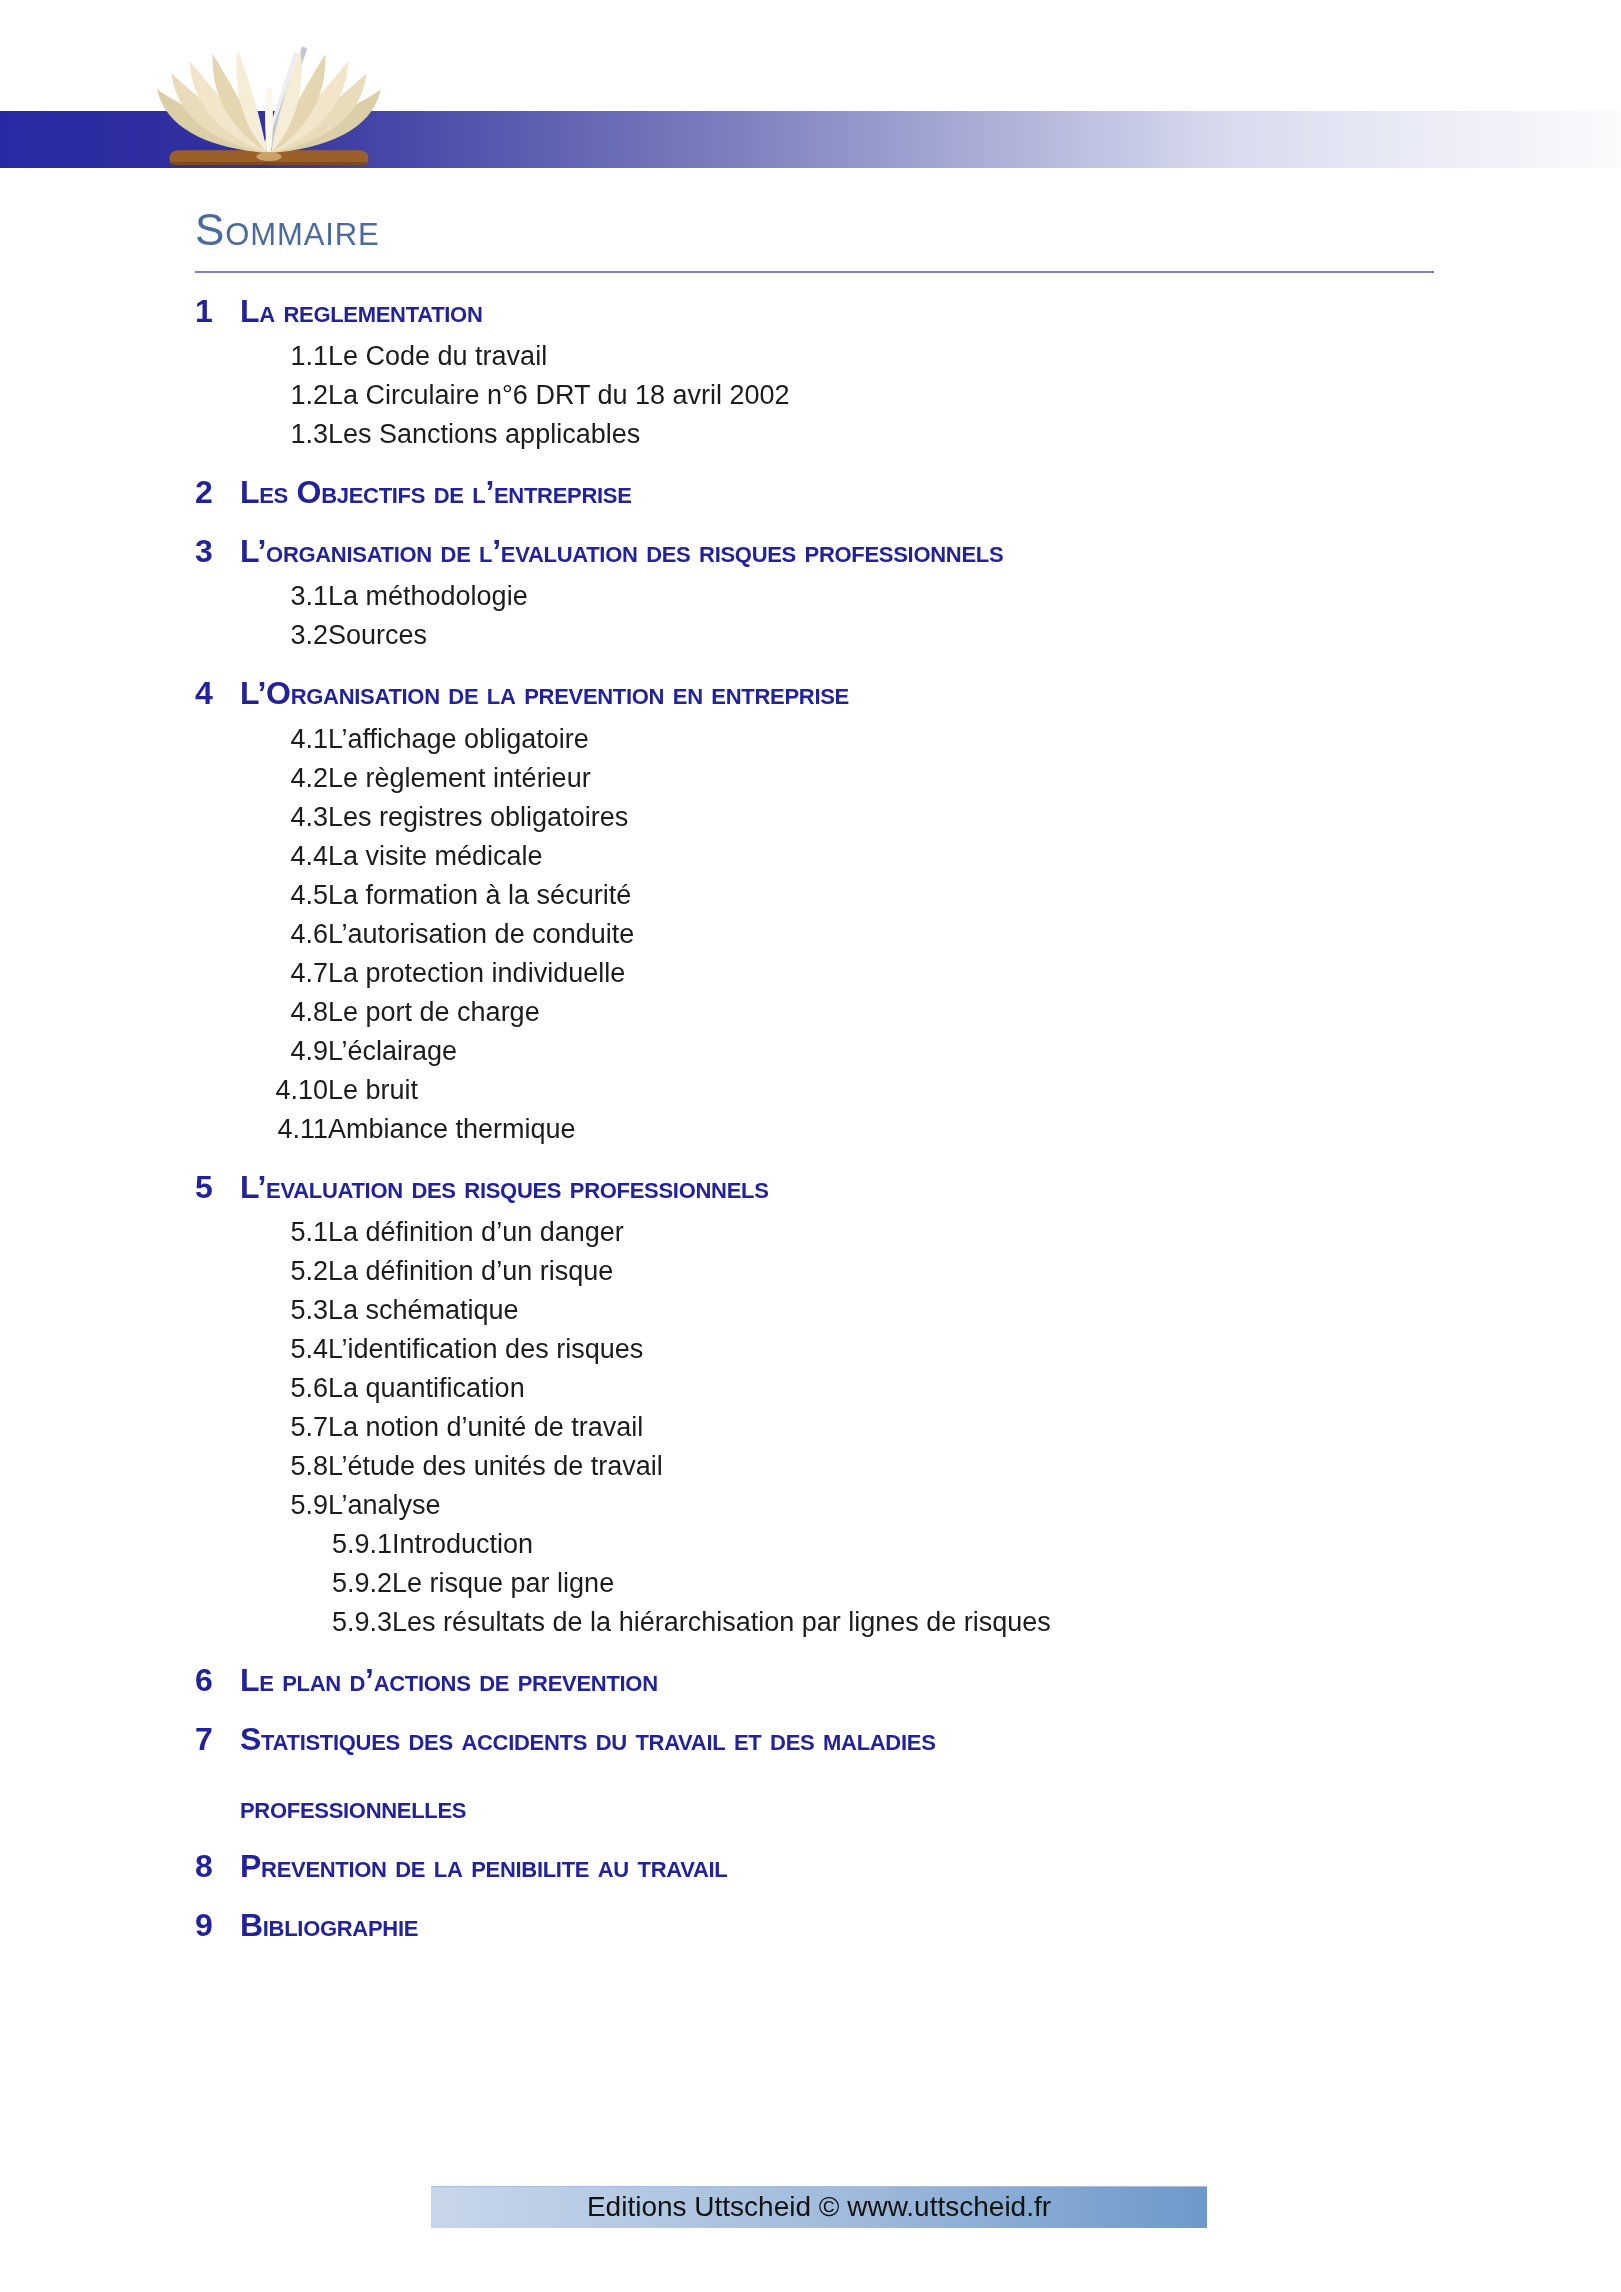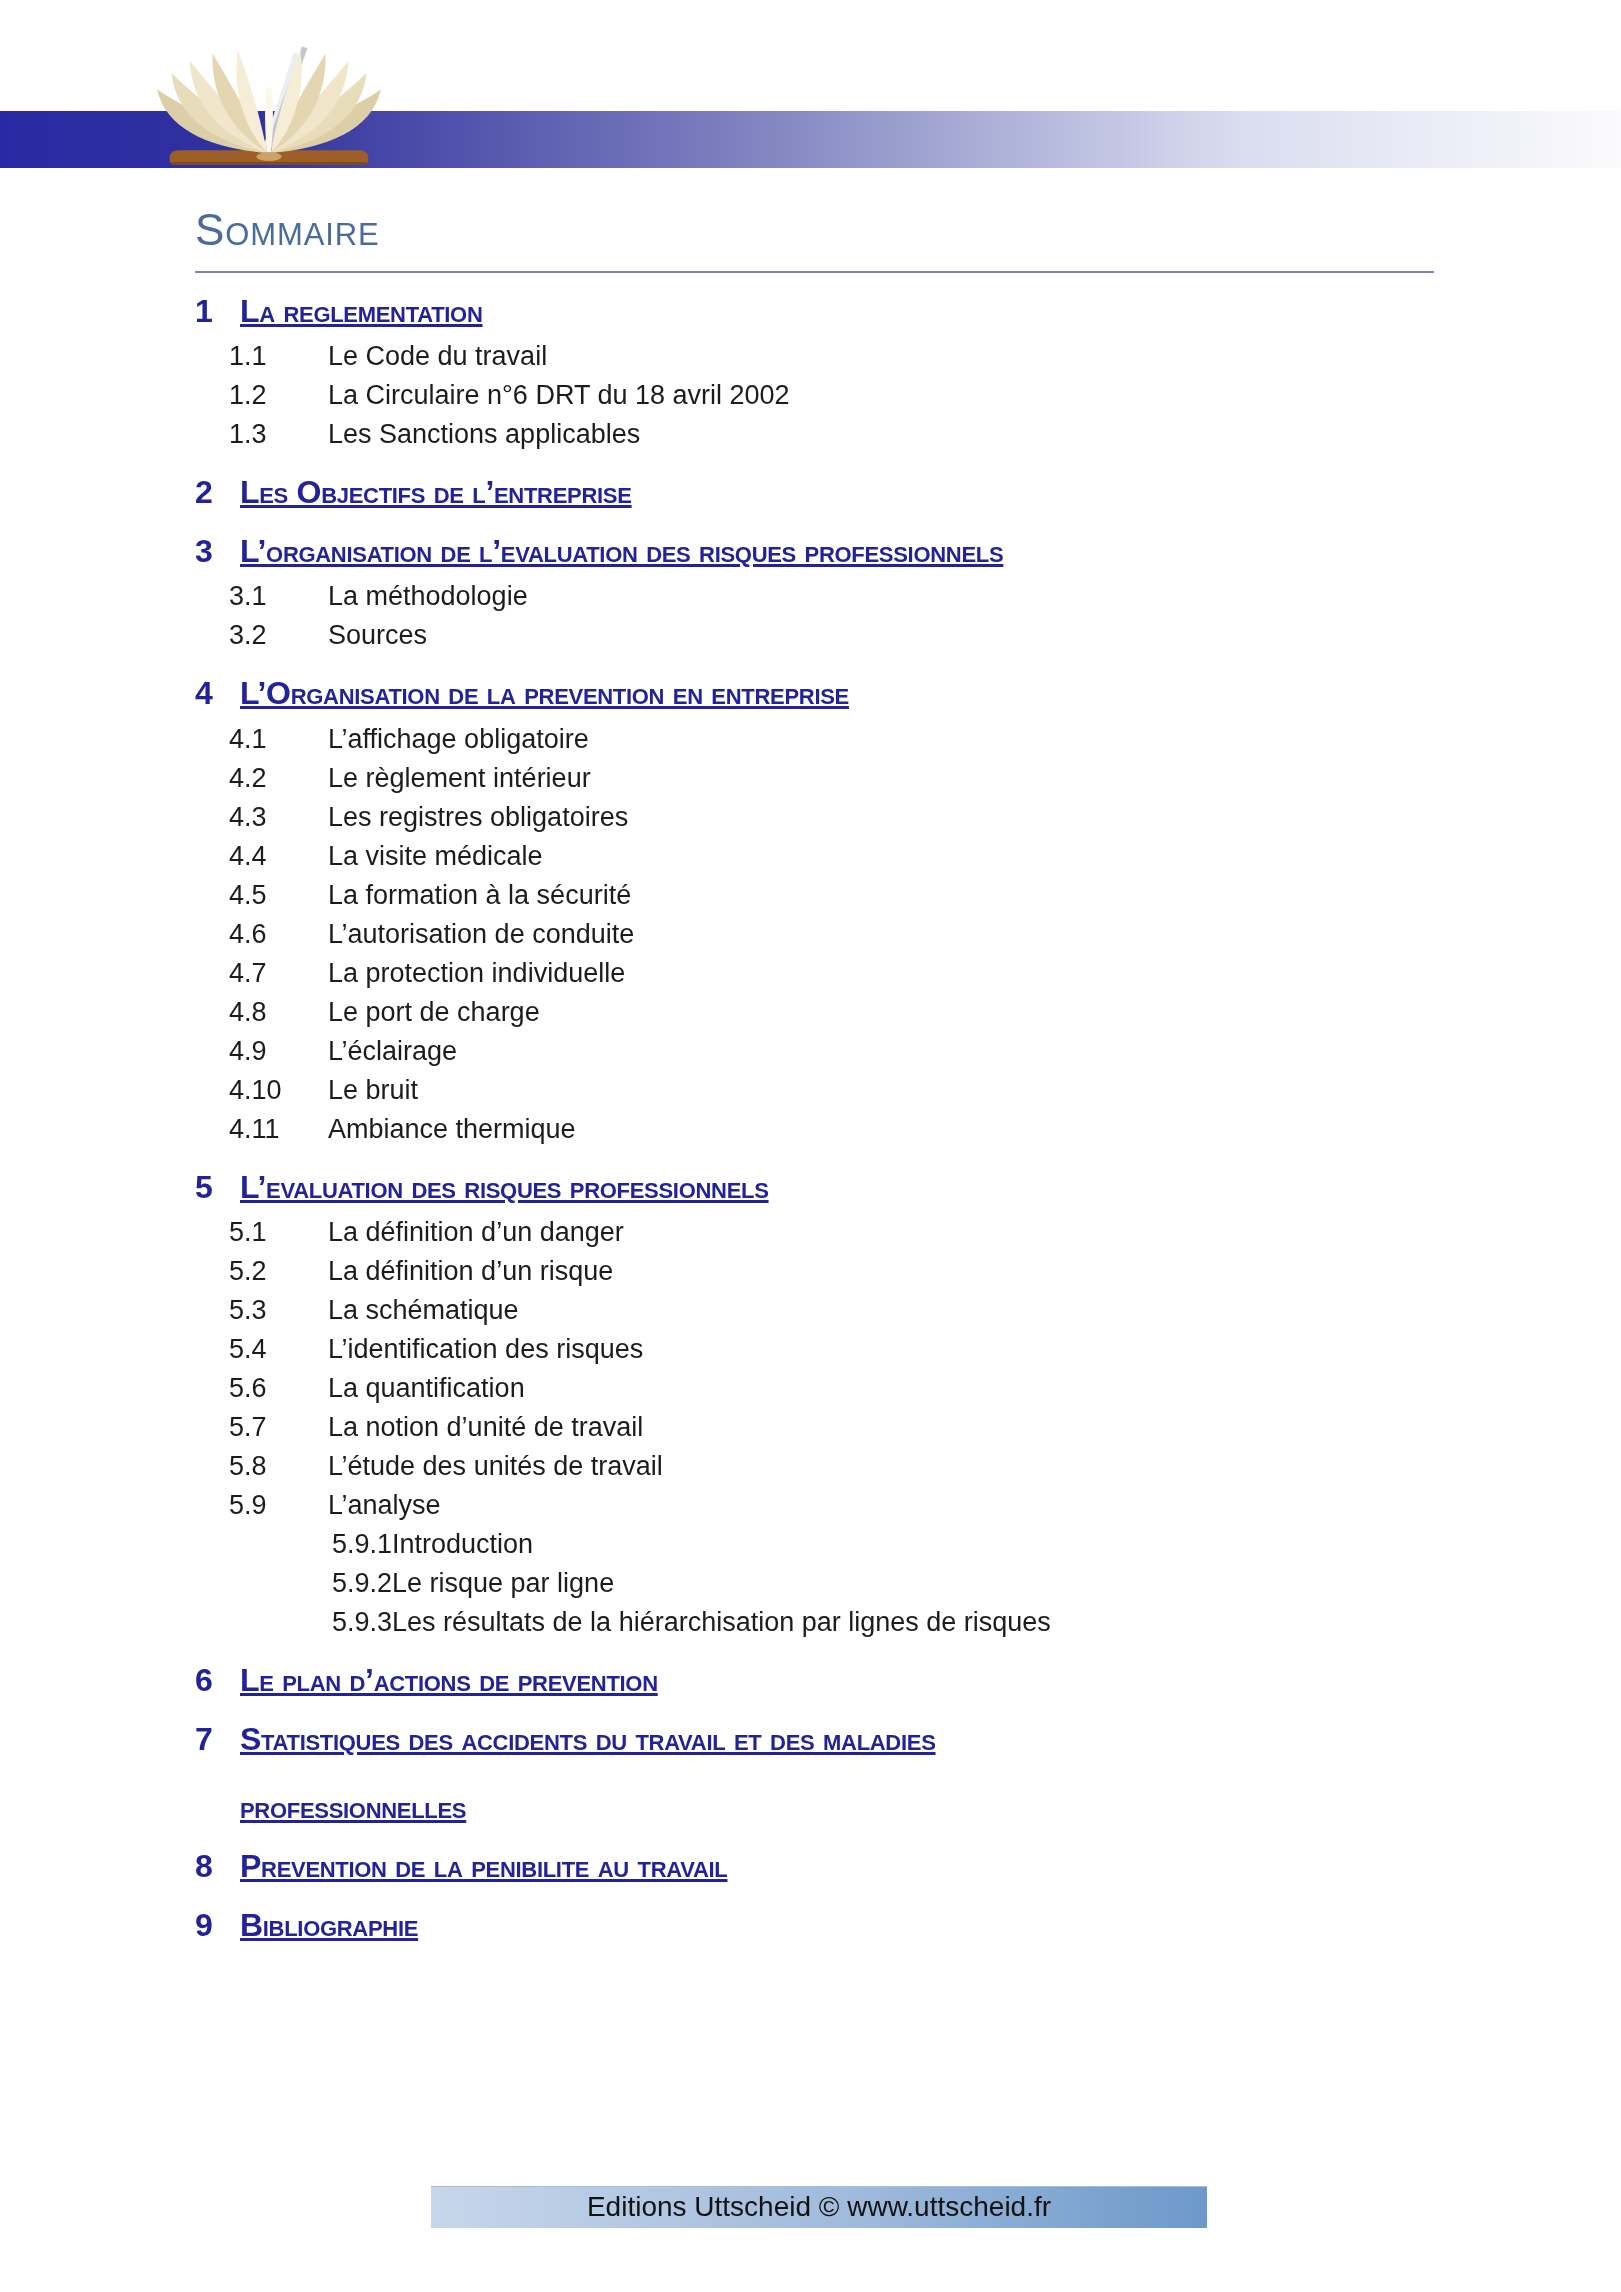--- a/index.html
+++ b/index.html
@@ -55,31 +55,31 @@
     font-size: 32px;
     line-height: 41px;
     font-weight: 700;
     color: #22229b;
     font-variant: small-caps;
     font-variant-caps: small-caps;
     letter-spacing: -0.3px;
     margin: 18px 0 5.4px 0;
   }
   .toc1 .num { width: 45px; flex: none; }
-  .toc1 .ttl { flex: 1; text-decoration: underline; }
+  .toc1 .ttl { flex: 1; }
   .toc1 .line2 { display: block; margin-top: 27px; }
   .toc1 .line2:empty { display: none; }
 
   .toc2, .toc3 {
     display: flex;
     font-size: 27px;
     line-height: 39px;
     color: #1c1c1c;
   }
-  .toc2 { padding-left: 34px; }
+  .toc2 { padding-left: 34px; text-align: right; }
   .toc2 .num { width: 99px; flex: none; }
   .toc3 { padding-left: 68px; }
   .toc3 .num { width: 129px; flex: none; text-align: right; }
 
   
   .footer-bar {
     position: absolute;
     left: 431px; top: 2186px;
     width: 776px; height: 41px;
     background: linear-gradient(to right, #c7d6ea 0%, #9fbadb 55%, #6d99ca 100%);

